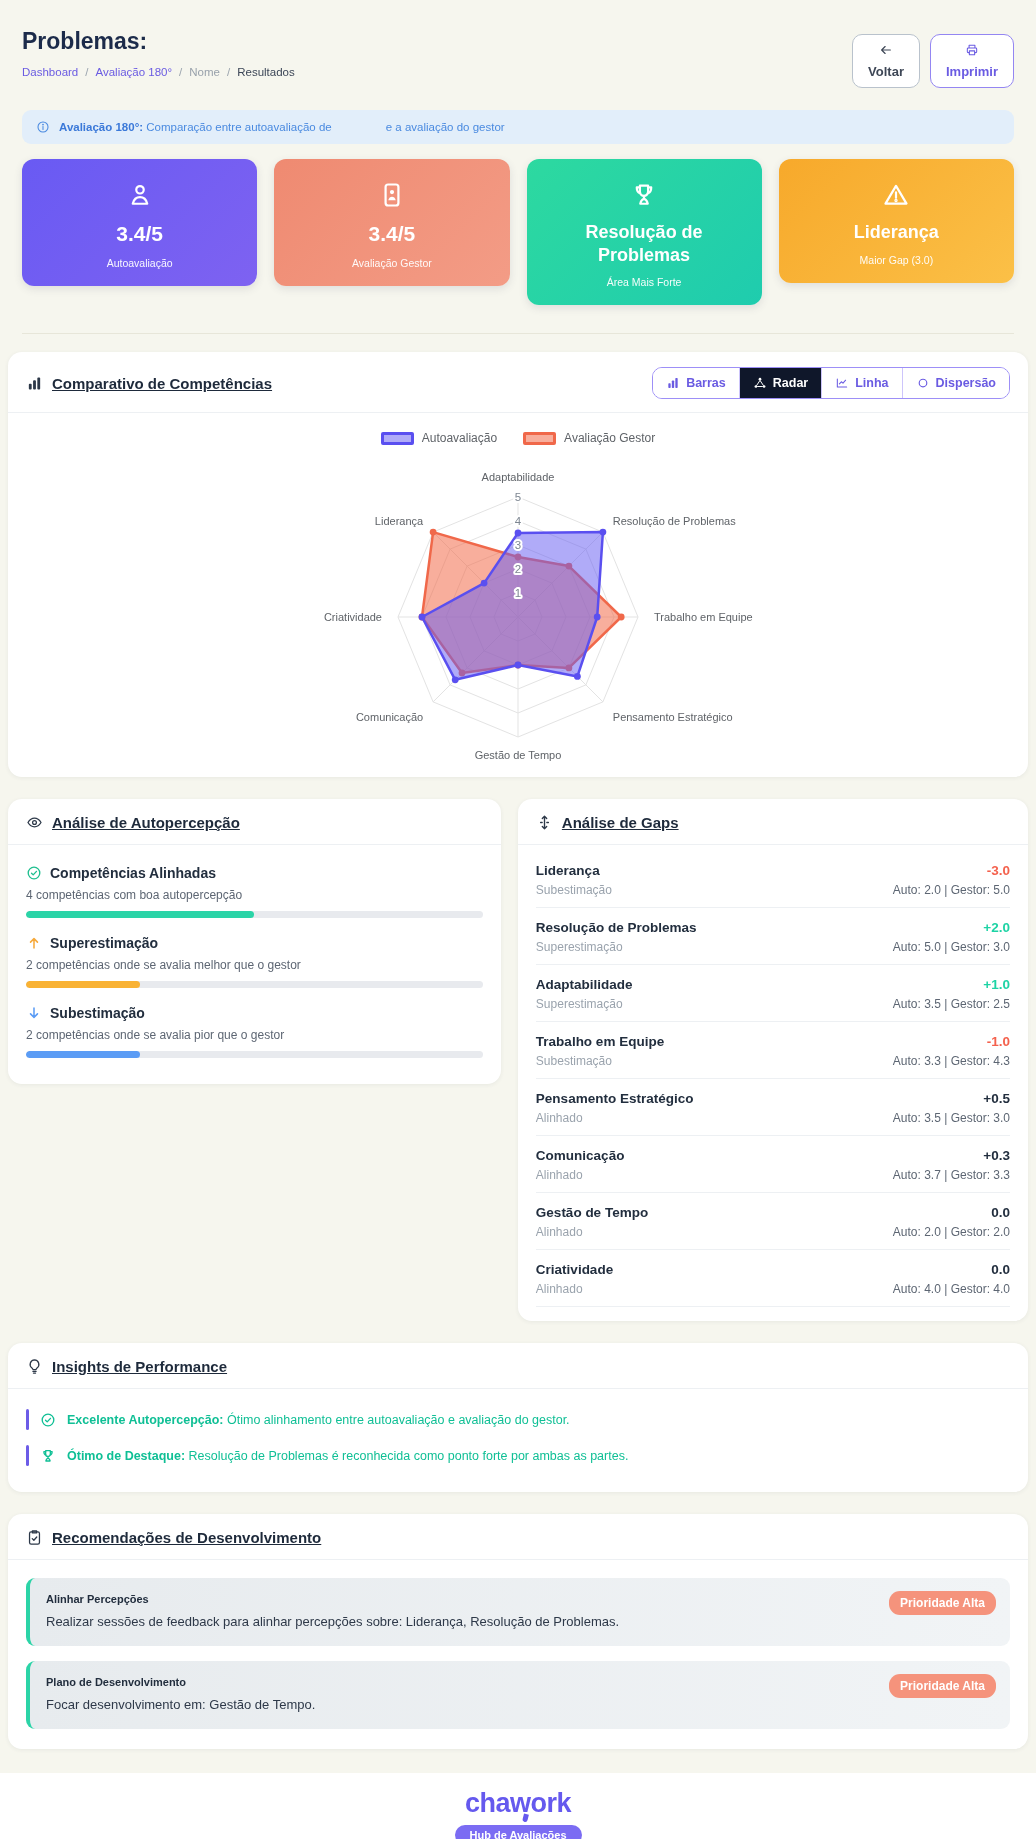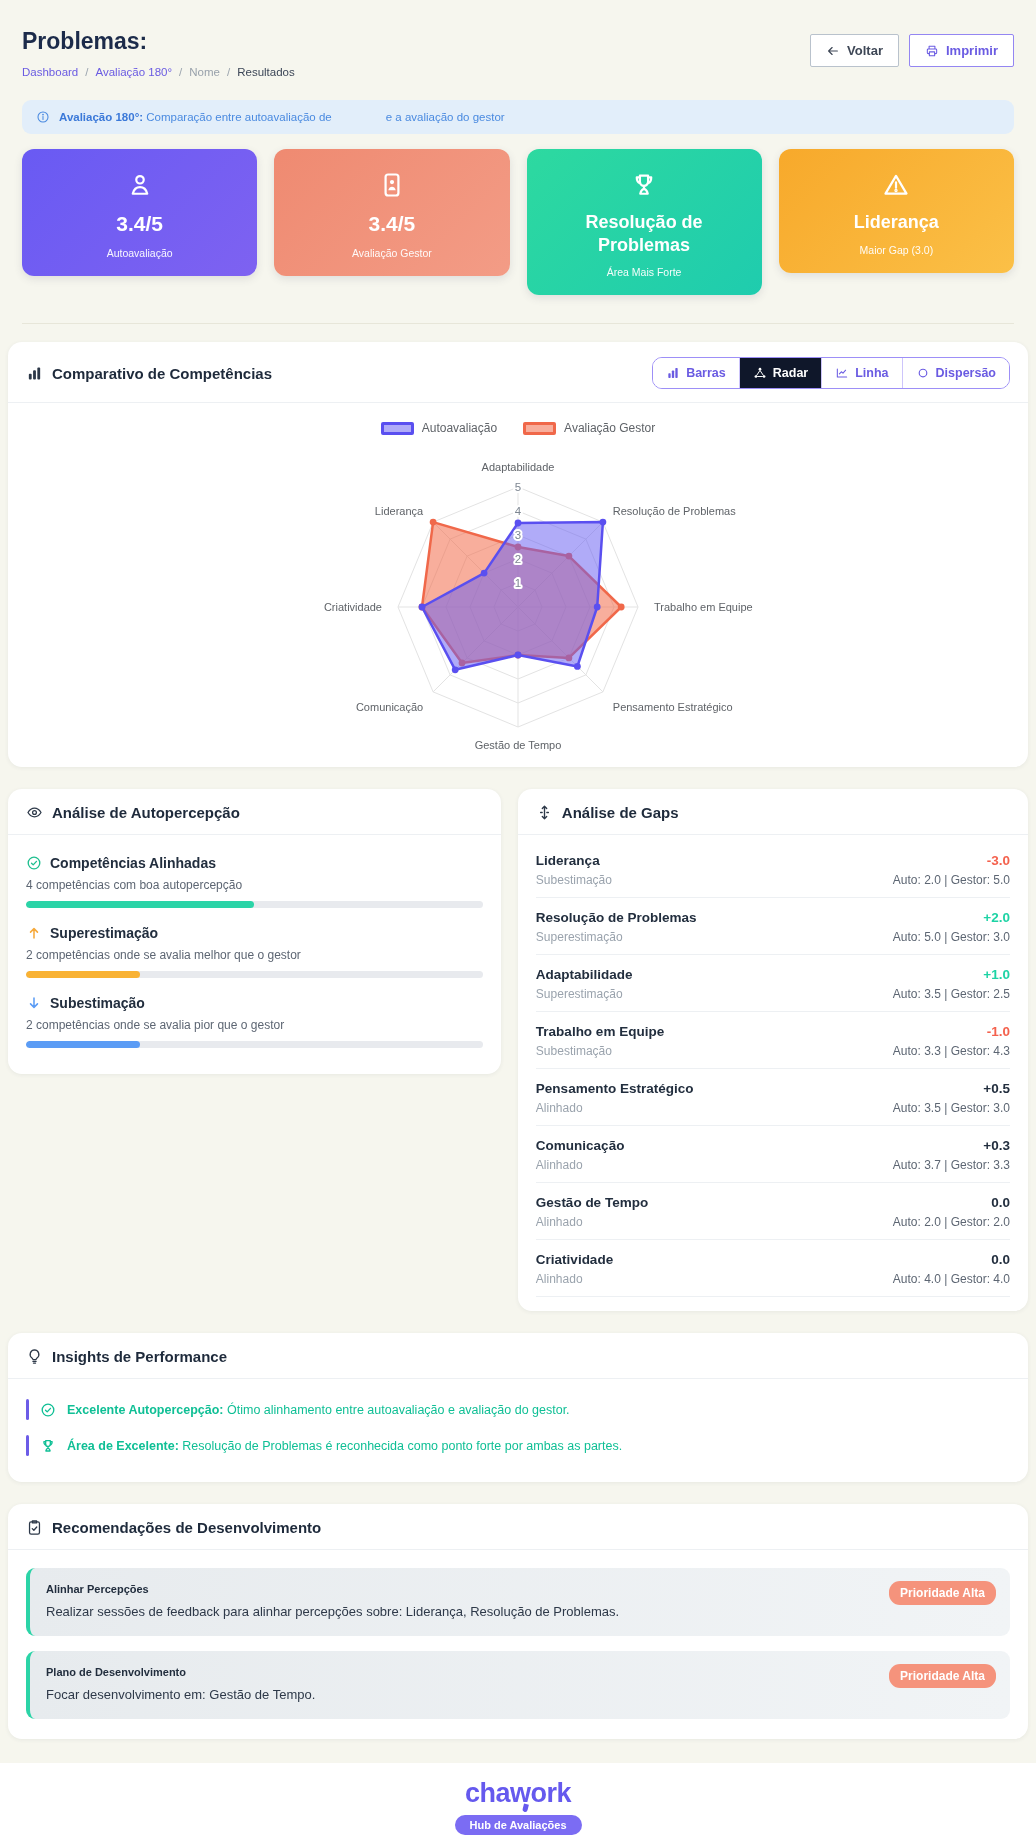--- a/index.html
+++ b/index.html
@@ -13,22 +13,22 @@
 
   
   .header { display: flex; justify-content: space-between; align-items: flex-start; padding: 8px 14px 0; }
   h1 { font-size: 23px; margin: 0 0 11px; color: #1c2b4a; font-weight: 700; }
   .breadcrumb { font-size: 11.5px; display: flex; gap: 7px; align-items: center; }
   .bc-link { color: #6a5be2; cursor: pointer; }
   .bc-muted { color: #98a1ab; }
   .bc-current { color: #3c4657; }
   .bc-sep { color: #9aa3ad; }
   .header-actions { display: flex; gap: 10px; margin-top: 6px; }
-  .btn { display: flex; align-items: center; gap: 7px; background: #fff; border-radius: 2px;
-         padding: 8px 15px; font-size: 13px; font-weight: 600; font-family: inherit; cursor: pointer; }
+  .btn { display: flex; align-items: center; gap: 7px; background: #fff; border-radius: 10px;
+         padding: 8px 15px; font-size: 13px; font-weight: 600; font-family: inherit; cursor: pointer; flex-direction: column; }
   .btn-voltar { border: 1px solid #b9c2cc; color: #3e4756; }
   .btn-imprimir { border: 1.5px solid #9486f2; color: #6a5be2; }
   .btn .icn { width: 14px; height: 14px; }
 
   
   .banner { margin: 22px 14px 0; display: flex; align-items: center; gap: 9px;
             background: #e2eefa; border-radius: 9px; padding: 10px 14px; font-size: 11.5px; color: #4a8ae0; }
   .banner .icn { width: 14px; height: 14px; flex: none; }
   .banner strong { color: #3b79d9; font-weight: 700; }
   .banner-gap { display: inline-block; width: 54px; }
@@ -45,21 +45,21 @@
   .scard:nth-child(3) { background: linear-gradient(135deg, #2dd9a0, #1fccae); }
   .scard:nth-child(4) { background: linear-gradient(135deg, #f7a92b, #fbc047); }
   .scard:nth-child(3) .scard-value, .scard:nth-child(4) .scard-value { font-size: 18px; }
 
   .section-divider { border-top: 1px solid #e7e6d9; margin: 28px 14px 18px; }
 
   
   .card { background: #fff; border-radius: 14px; box-shadow: 0 1px 4px rgba(40,50,70,.07); margin-bottom: 22px; }
   .card-header { display: flex; align-items: center; justify-content: space-between;
                  padding: 15px 18px 13px; border-bottom: 1px solid #edf0f3; }
-  .card-title { display: flex; align-items: center; gap: 9px; font-size: 15px; font-weight: 700; color: #1e2a3b; }
+  .card-title { display: flex; align-items: center; gap: 9px; font-size: 15px; font-weight: 700; color: #1e2a3b; text-decoration: underline; }
   .card-title .icn { width: 17px; height: 17px; color: #2c3848; }
 
   
   .tab-group { display: flex; border: 1.5px solid #9d8ff7; border-radius: 10px; overflow: hidden; }
   .tab { display: flex; align-items: center; gap: 6px; padding: 8px 13px; font-size: 12.5px; font-weight: 600;
          color: #6a5be2; background: #fff; border: none; border-right: 1px solid #cdc5fb; cursor: pointer; font-family: inherit; justify-content: flex-end; }
   .tab:last-child { border-right: none; }
   .tab.active { background: #0f172a; color: #fff; }
   .tab .icn { width: 14px; height: 14px; }
 
@@ -529,21 +529,21 @@
   <div class="insight">
     <span class="insight-bar"></span>
     <span class="icn">
             <svg viewBox="0 0 24 24" fill="none" stroke="currentColor" stroke-width="1.9" stroke-linecap="round" stroke-linejoin="round">
               <path d="M8.5 4h7v5.2a3.5 3.5 0 0 1-7 0z"></path>
               <path d="M8.5 5.5H5.8c0 2.8 1 4.4 2.9 4.9M15.5 5.5h2.7c0 2.8-1 4.4-2.9 4.9"></path>
               <path d="M12 12.7v2.8"></path>
               <path d="M8.8 19.5c.6-2.6 1.8-4 3.2-4s2.6 1.4 3.2 4z"></path>
             </svg>
           </span>
-    <span class="insight-text"><strong>Área de Excelente:</strong> Resolução de Problemas é reconhecida como ponto forte por ambas as partes.</span>
+    <span class="insight-text"><strong>Ótimo de Destaque:</strong> Resolução de Problemas é reconhecida como ponto forte por ambas as partes.</span>
   </div>
       </div>
   </div>
 
   <div class="card">
     <div class="card-header">
       <div class="card-title">
         <span class="icn">
             <svg viewBox="0 0 24 24" fill="none" stroke="currentColor" stroke-width="1.8" stroke-linecap="round" stroke-linejoin="round">
               <rect x="5" y="4.2" width="14" height="17" rx="2.2"></rect>

